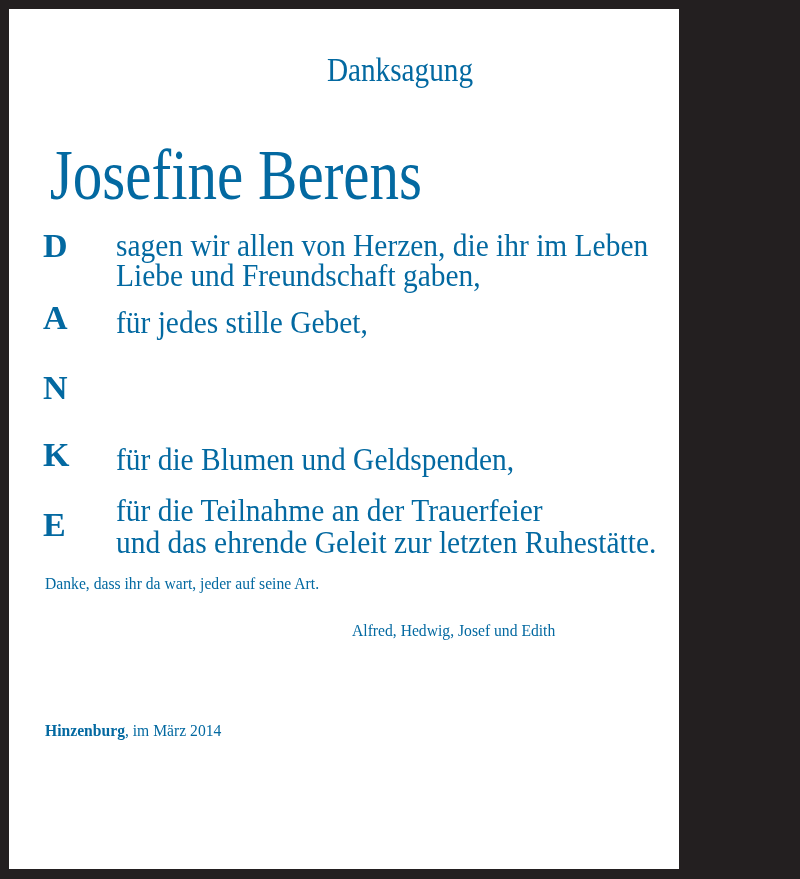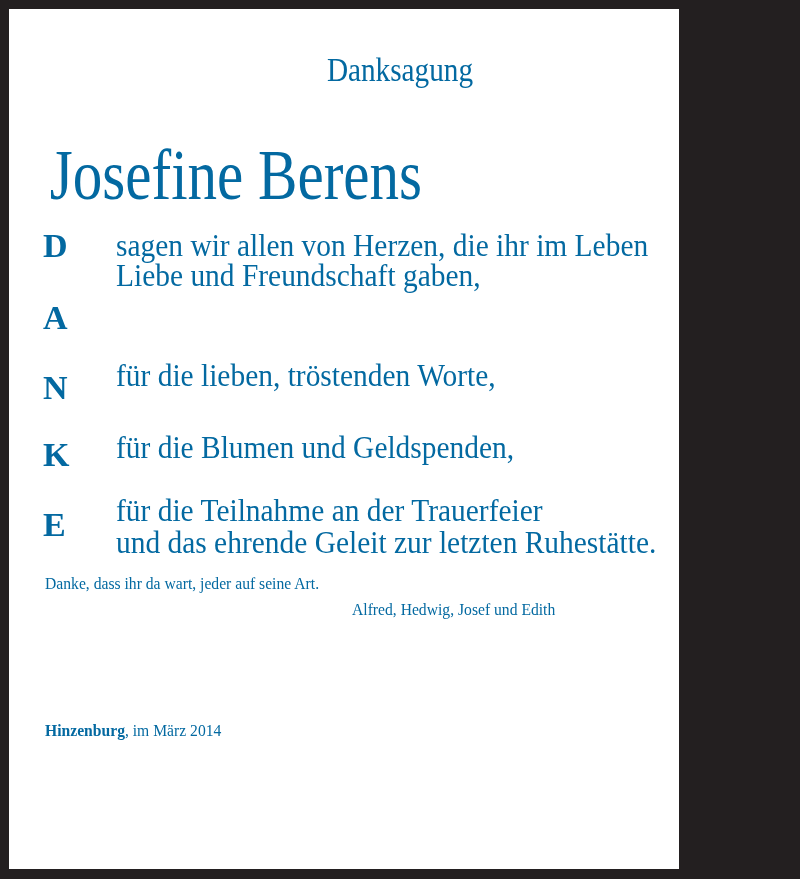--- a/index.html
+++ b/index.html
@@ -27,32 +27,32 @@
 
 <div class="card">
   <div class="abs title"><span>Danksagung</span></div>
   <div class="abs name"><span>Josefine Berens</span></div>
 
   <div class="abs letter" style="top:218px">D</div>
   <div class="abs line" style="top:218px"><span class="cond">sagen wir allen von Herzen, die ihr im Leben</span></div>
   <div class="abs line" style="top:248px"><span class="cond">Liebe und Freundschaft gaben,</span></div>
 
   <div class="abs letter" style="top:290px">A</div>
+  <div class="abs line" style="top:295px"><span class="cond">für jedes stille Gebet,</span></div>
 
   <div class="abs letter" style="top:360px">N</div>
-  <div class="abs line" style="top:348px"><span class="cond">für die lieben, tröstenden Worte,</span></div>
 
   <div class="abs letter" style="top:427px">K</div>
-  <div class="abs line" style="top:420px"><span class="cond">für die Blumen und Geldspenden,</span></div>
+  <div class="abs line" style="top:432px"><span class="cond">für die Blumen und Geldspenden,</span></div>
 
   <div class="abs letter" style="top:497px">E</div>
   <div class="abs line" style="top:515px"><span class="cond">und das ehrende Geleit zur letzten Ruhestätte.</span></div>
   <div class="abs line" style="top:483px"><span class="cond">für die Teilnahme an der Trauerfeier</span></div>
 
   <div class="abs plain" style="left:36px; top:565px"><span class="cond">Danke, dass ihr da wart, jeder auf seine Art.</span></div>
 
-  <div class="abs plain" style="left:343px; top:591px"><span class="cond">Alfred, Hedwig, Josef und Edith</span></div>
+  <div class="abs plain" style="left:343px; top:612px"><span class="cond">Alfred, Hedwig, Josef und Edith</span></div>
 
   <div class="abs plain" style="left:36px; top:712px">
     <span class="cond"><span class="bold">Hinzenburg</span><span>, im März 2014</span></span>
   </div>
 
 </div>
 
 </body></html>

